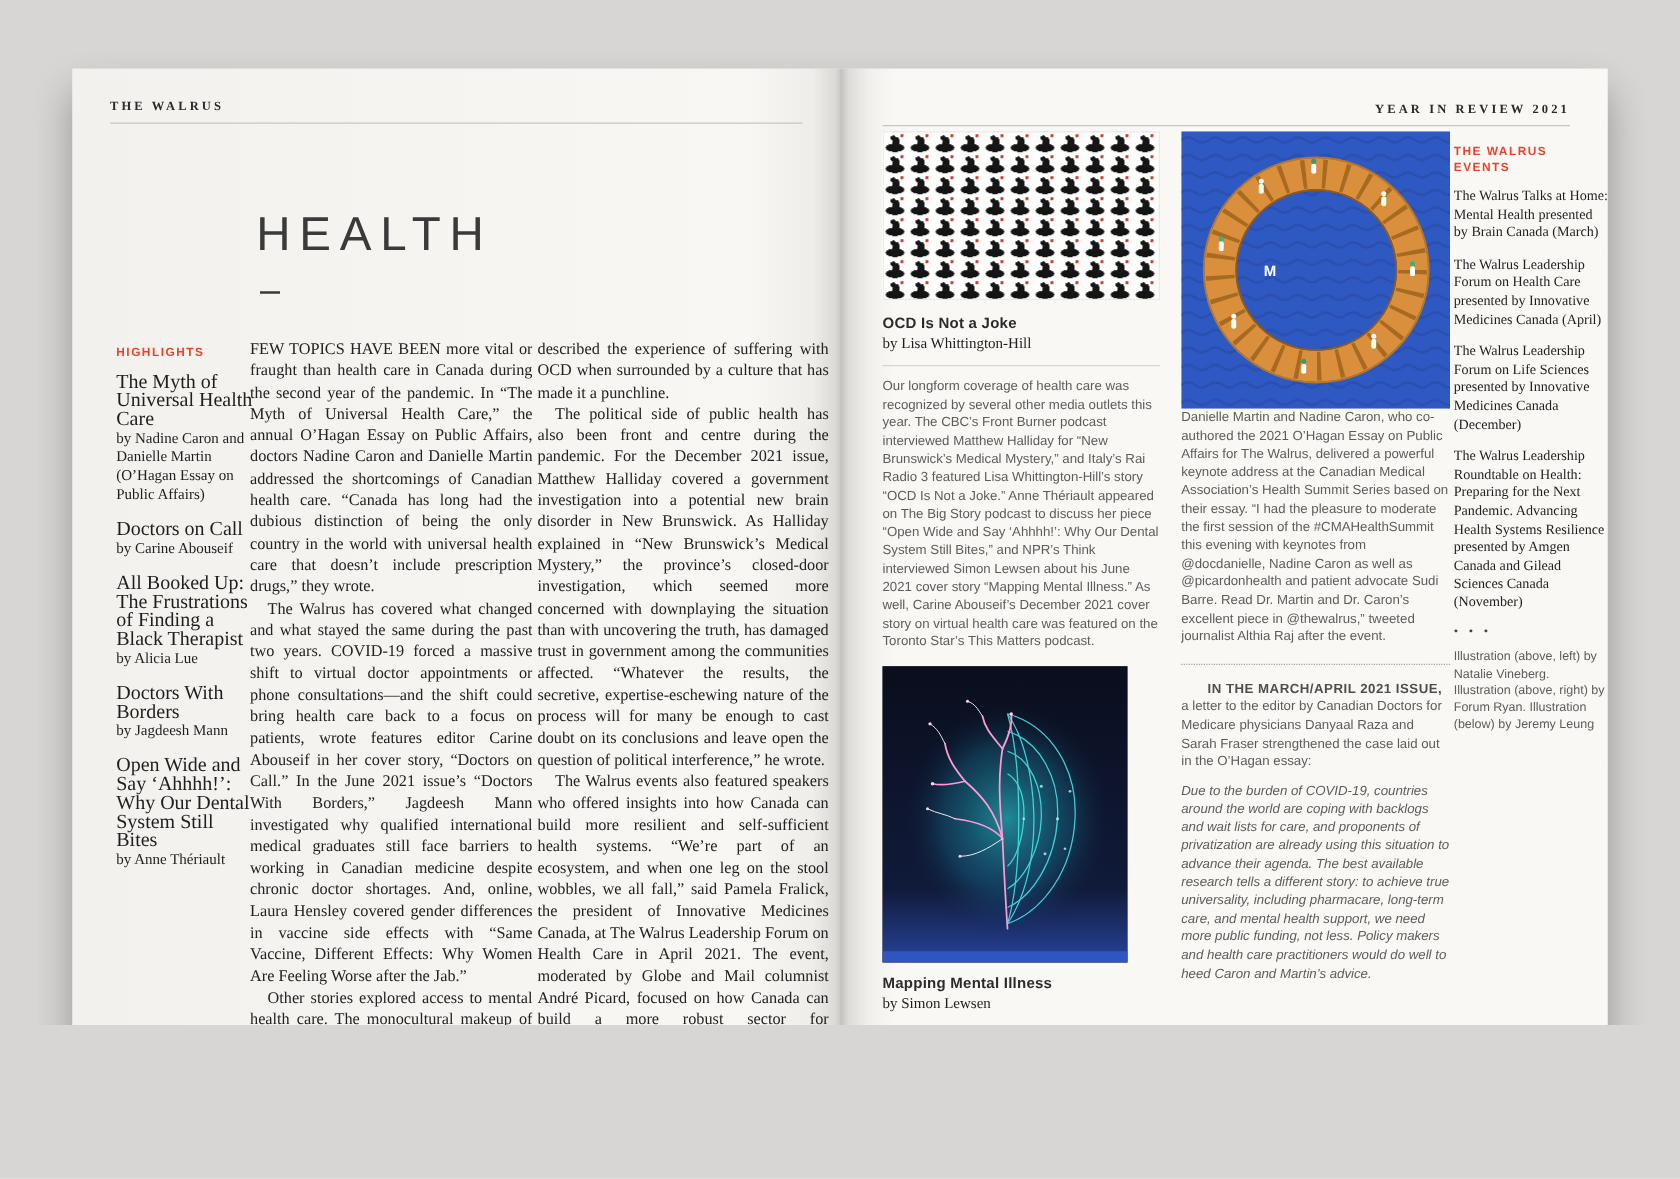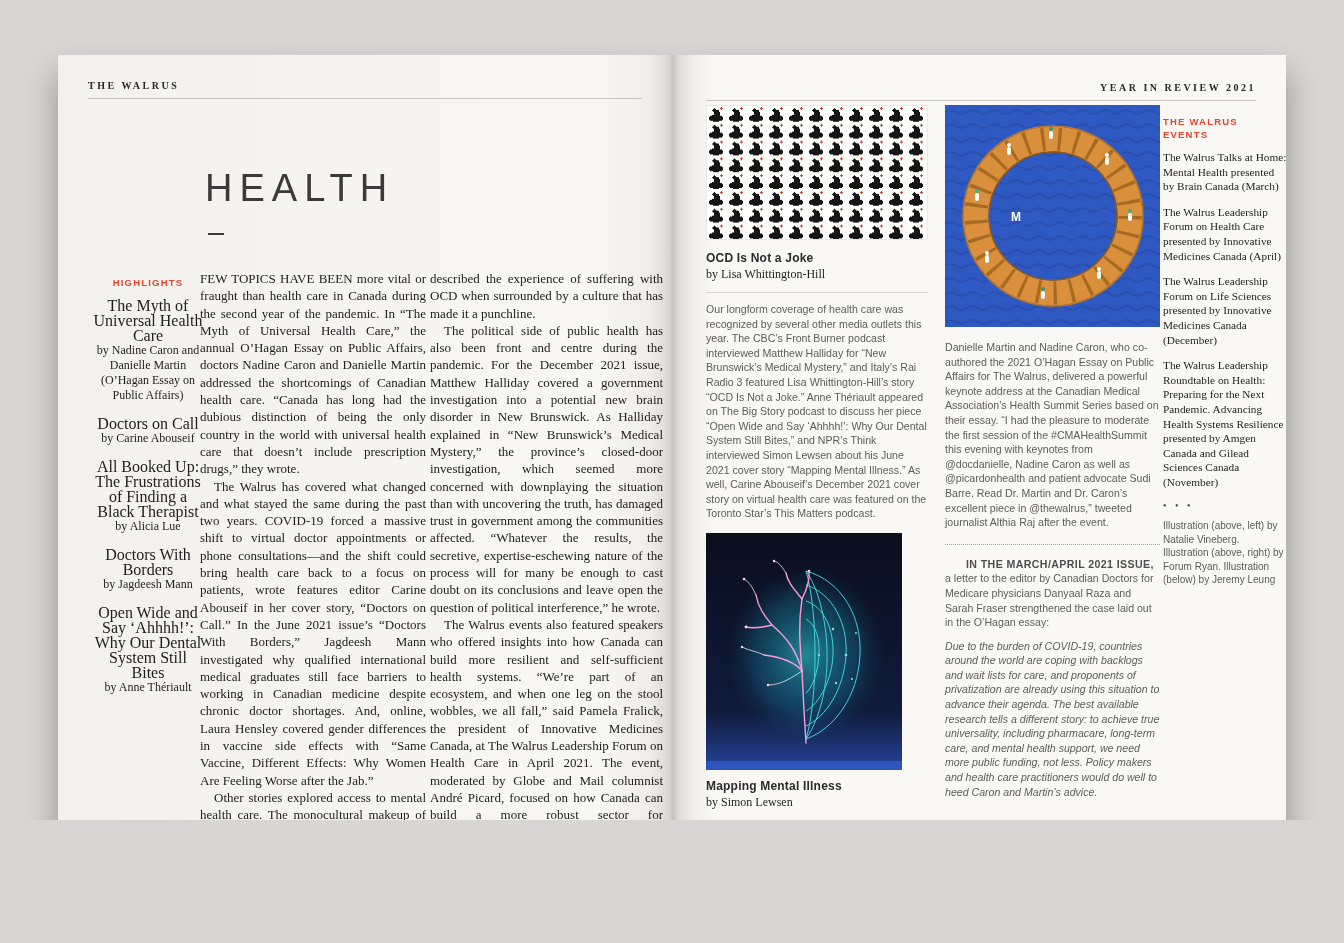--- a/index.html
+++ b/index.html
@@ -14,21 +14,21 @@
   .spine{position:absolute;left:592px;top:0;width:44px;height:828px;pointer-events:none;
          background:linear-gradient(to right,rgba(0,0,0,0) 0%,rgba(0,0,0,.07) 42%,rgba(0,0,0,.15) 52%,rgba(0,0,0,.05) 66%,rgba(0,0,0,0) 100%);}
   
   .folio-header{position:absolute;font-family:"Liberation Serif",serif;font-weight:bold;
                 font-size:10px;letter-spacing:2.5px;color:#2a2a2a;}
   .header-rule{position:absolute;height:1px;background:#c9c6c1;}
   
   .health-title{position:absolute;left:147px;top:112px;font-family:"Liberation Sans",sans-serif;
                 font-weight:400;font-size:38px;letter-spacing:7px;color:#3a3a3a;}
   .title-dash{position:absolute;left:150px;top:178px;width:16px;height:2px;background:#3a3a3a;}
-  .highlights{position:absolute;left:35px;top:222px;width:110px;text-align:center;}
+  .highlights{position:absolute;left:35px;top:222px;width:110px;}
   .kicker{font-family:"Liberation Sans",sans-serif;font-weight:bold;font-size:9.5px;
           letter-spacing:1.2px;color:#e9432d;margin:0 0 10px 0;}
   .hl-item{margin-bottom:13px;}
   .hl-title{font-size:16px;line-height:15px;color:#1e1e1e;font-weight:400;}
   .hl-by{font-size:12px;line-height:15px;color:#1e1e1e;}
   .bodycol{position:absolute;top:215px;height:572px;overflow:hidden;}
   .bodycol p{margin:0;font-size:13px;line-height:17.3px;color:#222;text-align:justify;}
   .bodycol p.indent{text-indent:14px;}
   .col1{left:142px;width:226px;}
   .col2{left:372px;width:233px;}
@@ -47,21 +47,21 @@
     background-size:20px 16.8px;box-shadow:0 0 0 1px #eceae6 inset;}
   .art-title{font-family:"Liberation Sans",sans-serif;font-weight:bold;font-size:12px;
              color:#2b2b2b;margin-top:11px;letter-spacing:.2px;}
   .art-by{font-size:12px;color:#1e1e1e;margin-top:2px;}
   .thin-rule{height:1px;background:#d8d5d0;margin:10px 0 9px 0;}
   .sans-body{font-family:"Liberation Sans",sans-serif;font-size:10.6px;line-height:14.6px;
              color:#5c5c5c;margin:0;}
   .brain-wrap{width:196px;height:237px;margin-top:12px;background:#0b0f1e;}
   .caption-block{margin-top:9px;}
   .boat-wrap{width:215px;height:222px;}
-  .boat-caption{margin-top:13px;}
+  .boat-caption{margin-top:0;}
   .dotted-rule{border:0;border-top:1px dotted #a9a6a0;margin:14px 0 12px 0;}
   .march-lead{font-weight:bold;letter-spacing:.4px;color:#4e4e4e;padding-left:21px;}
   .quote{font-style:italic;margin-top:9px !important;}
   .events-kicker{font-family:"Liberation Sans",sans-serif;font-weight:bold;font-size:9.5px;
                  letter-spacing:1.2px;color:#e9432d;line-height:13px;margin:0 0 9px 0;width:90px;}
   .event-item{font-size:11.3px;line-height:14.6px;color:#1f1f1f;margin-bottom:11px;}
   .dots{font-size:10px;color:#444;letter-spacing:3px;margin:2px 0 8px 0;}
   .credits{font-family:"Liberation Sans",sans-serif;font-size:10px;line-height:13.5px;
            color:#5c5c5c;margin:0;}
   .right-header{right:30px;top:27px;text-align:left;}

